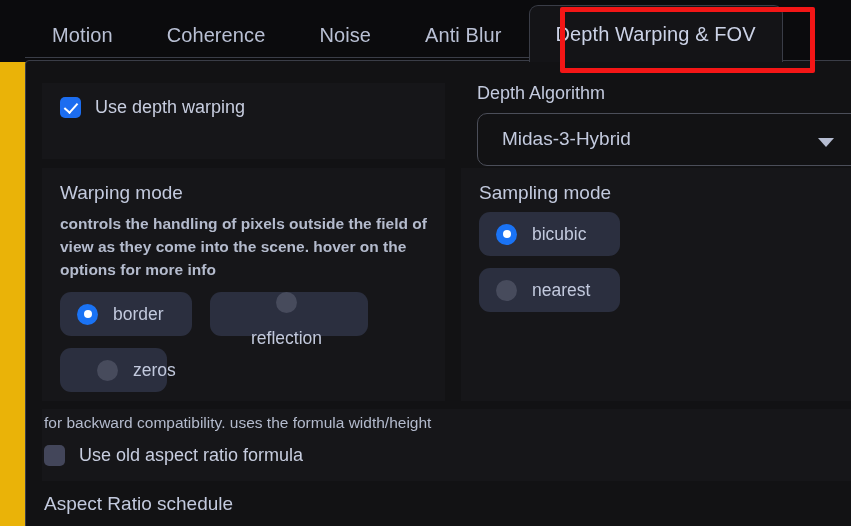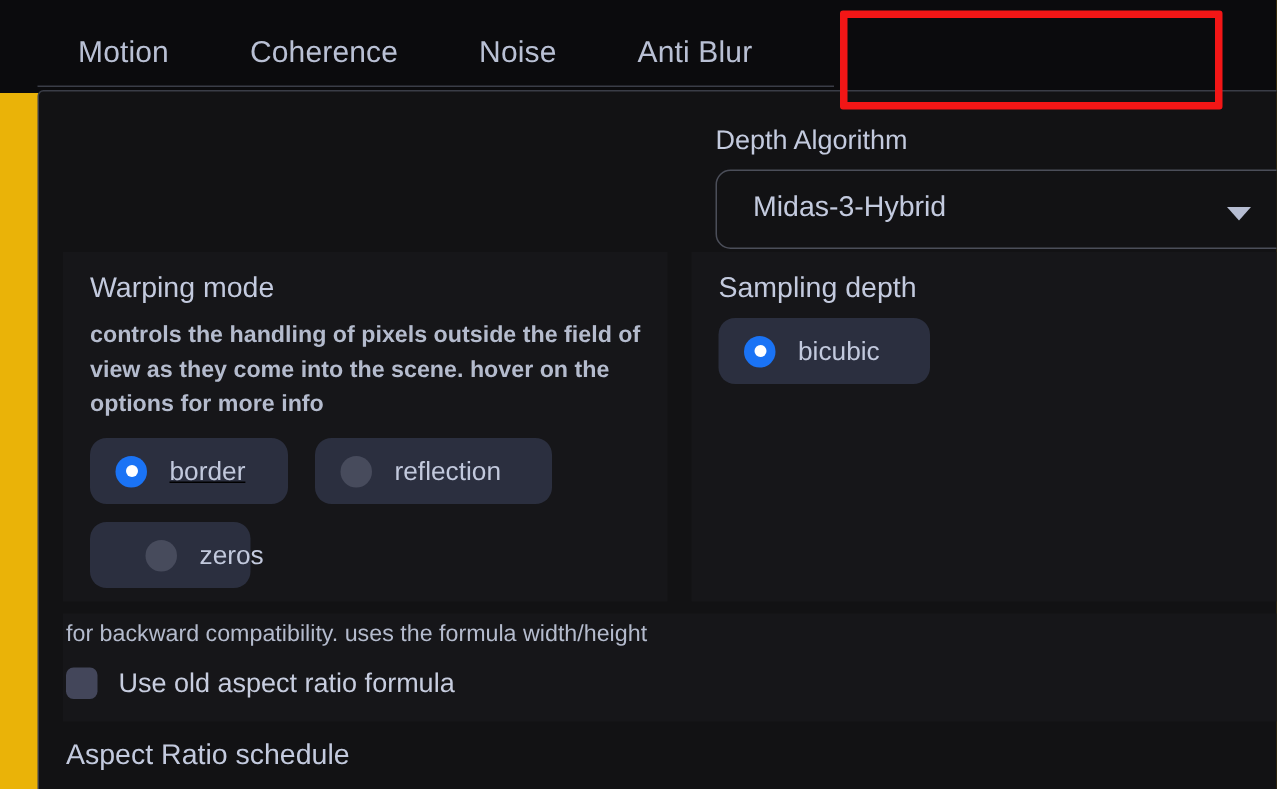--- a/index.html
+++ b/index.html
@@ -279,66 +279,79 @@
       </div>
       <div class="tab inactive">
         <span>Coherence</span>
       </div>
       <div class="tab inactive">
         <span>Noise</span>
       </div>
       <div class="tab inactive">
         <span>Anti Blur</span>
       </div>
+      <div class="tab active">
+        <span>Depth Warping &amp; FOV</span>
+      </div>
     </div>
   </div>
 
   <div id="content-panel">
     <div class="inner">
 
+      <div id="depth-warp-box">
+        <div class="checkrow" id="depth-warp-check-row">
+          <span class="cb on"></span>
+          <span class="cb-label">Use depth warping</span>
+        </div>
+      </div>
 
       <div id="depth-algo-group">
         <span class="field-label">Depth Algorithm</span>
       </div>
 
       <div id="depth-algo-select">
         <span id="depth-algo-value">Midas-3-Hybrid</span>
         <span class="caret"></span>
       </div>
 
       <div class="col-panel" id="padding-panel">
         <span class="group-title" style="left:18px; top:14px;">Warping mode</span>
 
         <span class="group-desc" style="left:18px; top:44px; width:370px;font-weight:bold;">controls the handling of pixels outside the field of view as they come into the scene. hover on the options for more info</span>
 
-        <div class="pill" style="left:18px; top:124px; width:132px;text-decoration:underline;">
+        <div class="pill" style="left:18px; top:124px; width:132px;">
           <span class="radio on"></span>
           <span class="pill-label">border</span>
         </div>
 
-        <div class="pill" style="left:168px; top:124px; width:158px;">
+        <div class="pill" style="left:168px; top:124px; width:158px;flex-direction:column;">
           <span class="radio off"></span>
           <span class="pill-label">reflection</span>
         </div>
 
         <div class="pill" style="left:18px; top:180px; width:107px;padding-left:37px;">
           <span class="radio off"></span>
           <span class="pill-label">zeros</span>
         </div>
       </div>
 
       <div class="col-panel" id="sampling-panel">
-        <span class="group-title" style="left:18px; top:14px;">Sampling depth</span>
+        <span class="group-title" style="left:18px; top:14px;">Sampling mode</span>
 
         <div class="pill" style="left:18px; top:44px; width:141px;text-align:right;">
           <span class="radio on"></span>
           <span class="pill-label">bicubic</span>
         </div>
 
 
+        <div class="pill" style="left:18px; top:100px; width:141px;">
+          <span class="radio off"></span>
+          <span class="pill-label">nearest</span>
+        </div>
       </div>
 
       <div id="aspect-box">
         <span id="aspect-desc">for backward compatibility. uses the formula width/height</span>
 
         <div class="checkrow" id="aspect-check-row">
           <span class="cb off"></span>
           <span class="cb-label">Use old aspect ratio formula</span>
         </div>
       </div>

